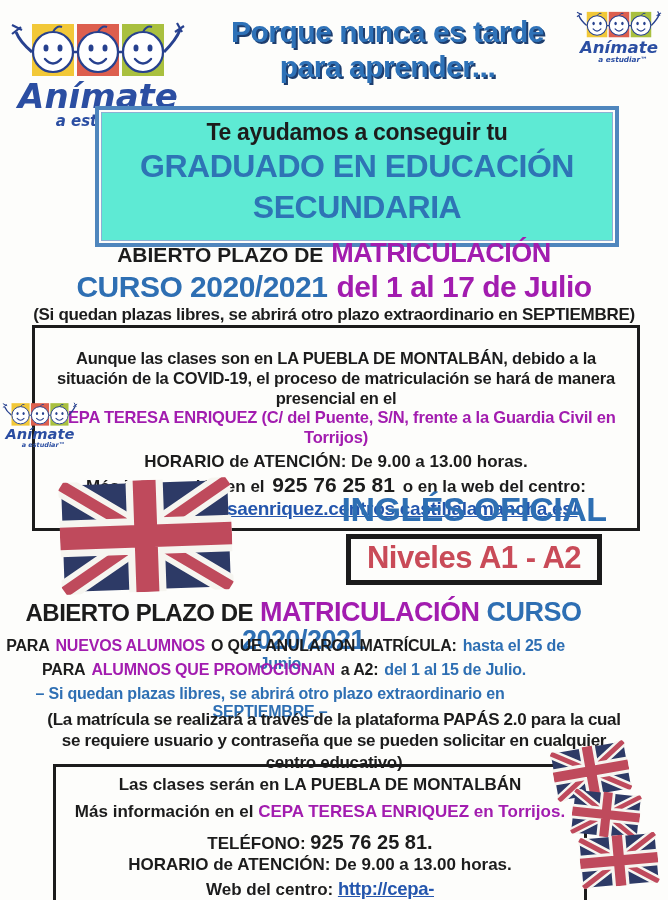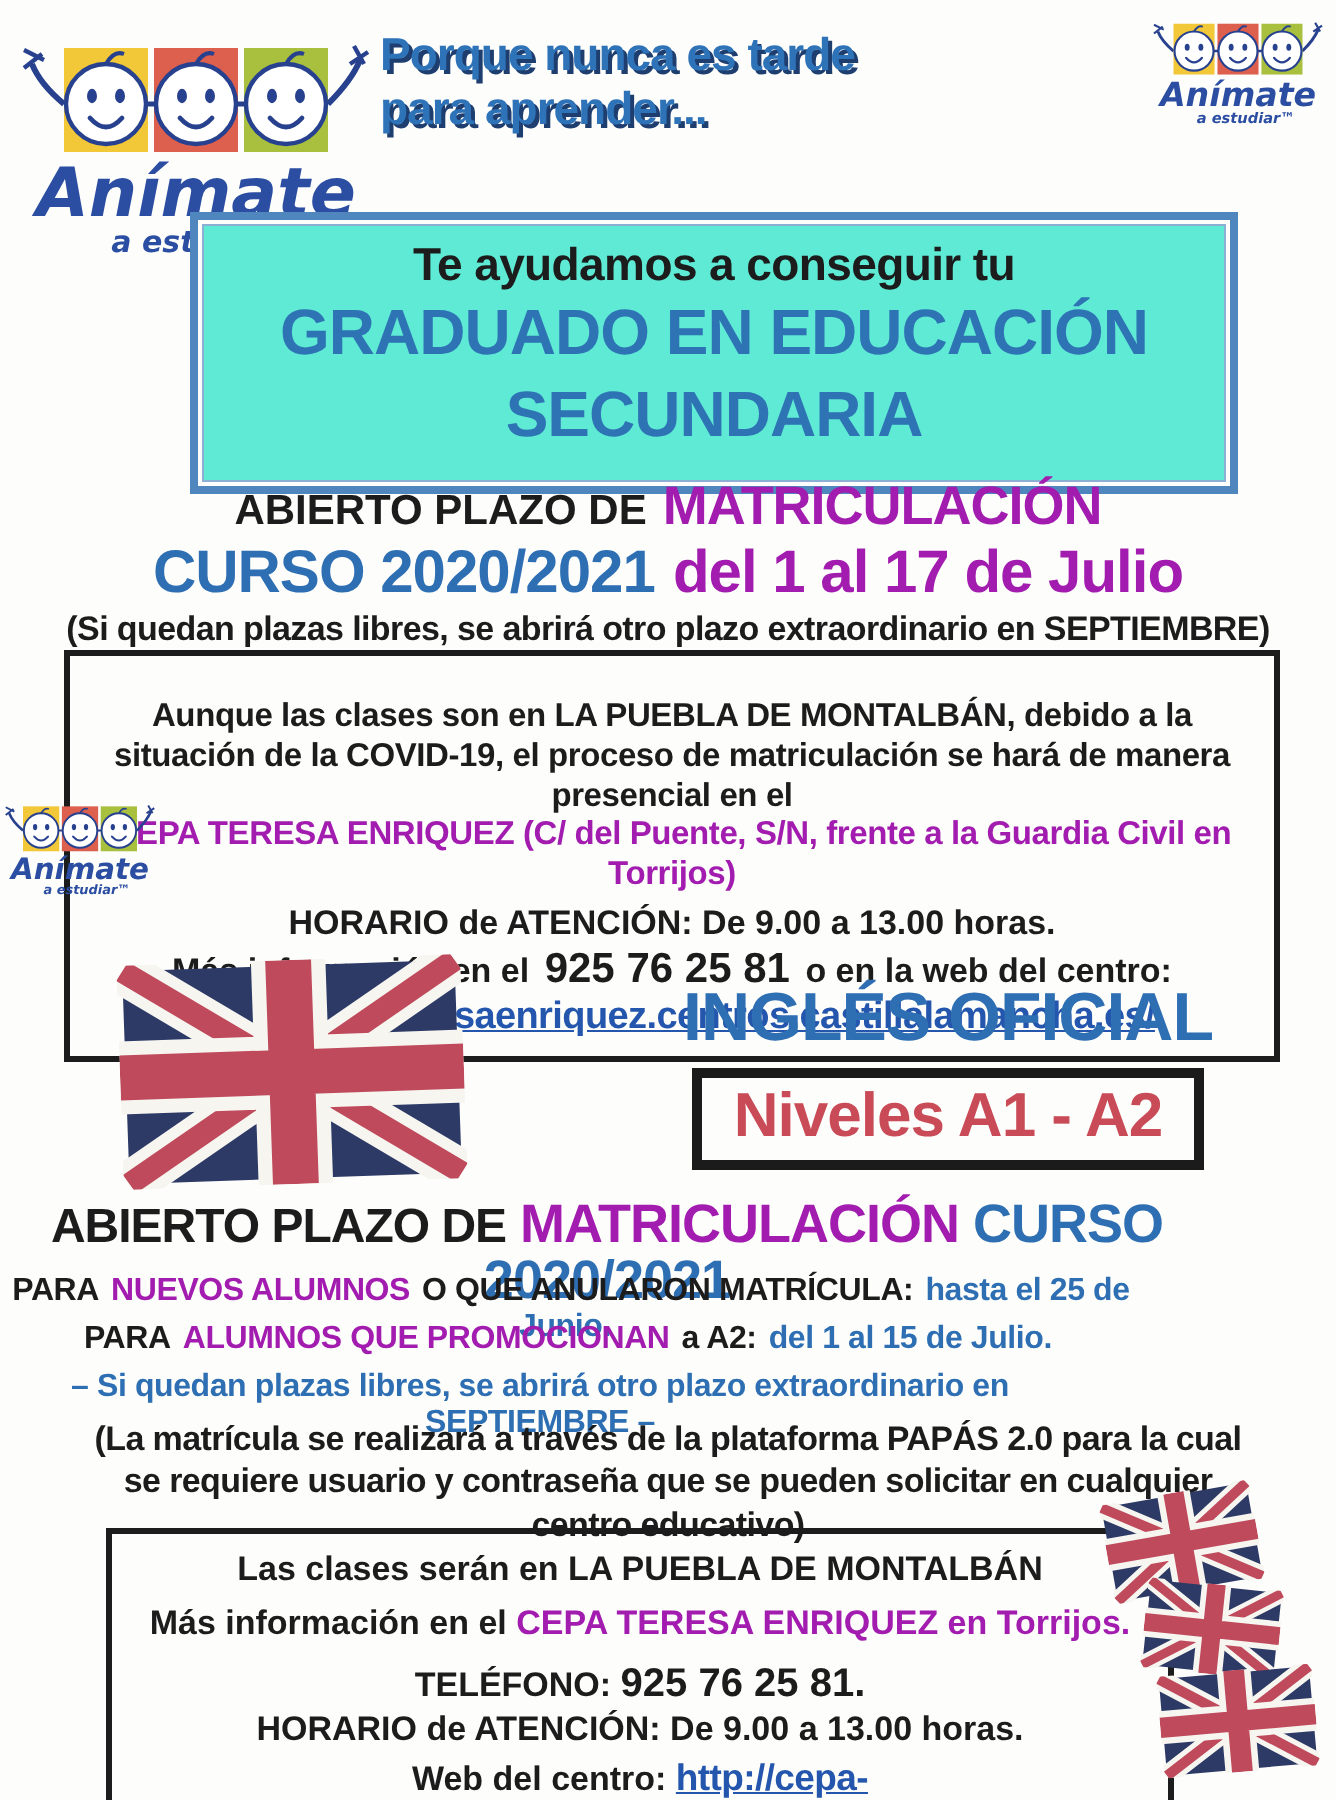--- a/index.html
+++ b/index.html
@@ -11,22 +11,22 @@
   .abs { position:absolute; }
 
   
   .t-blue { color:#2e6fb3; }
   .t-red  { color:#a21caf; }
   .t-black{ color:#1c1c1c; }
   .t-link { color:#2456ad; text-decoration:underline; }
 
   
   .slogan {
-    left:190px; top:14px; width:395px; text-align:left;
-    font-size:23px; line-height:1.18; letter-spacing:-0.5px;
+    left:190px; top:14px; width:395px; text-align:center;
+    font-size:30px; line-height:1.18; letter-spacing:-0.5px;
     color:#2e72b8; text-shadow:2px 2px 0 #1d3e6f;
   }
 
   
   .logo-svg { display:block; width:100%; height:auto; }
   .logo-name { font-family:"DejaVu Sans", sans-serif; font-style:italic; font-weight:bold;
                font-size:34px; fill:#2b4ea2; text-anchor:middle; }
   .logo-sub  { font-family:"DejaVu Sans", sans-serif; font-style:italic; font-weight:bold;
                font-size:15px; fill:#2b4ea2; text-anchor:middle; }
   .logo-lg  { left:10px;  top:12px;  width:176px; }

